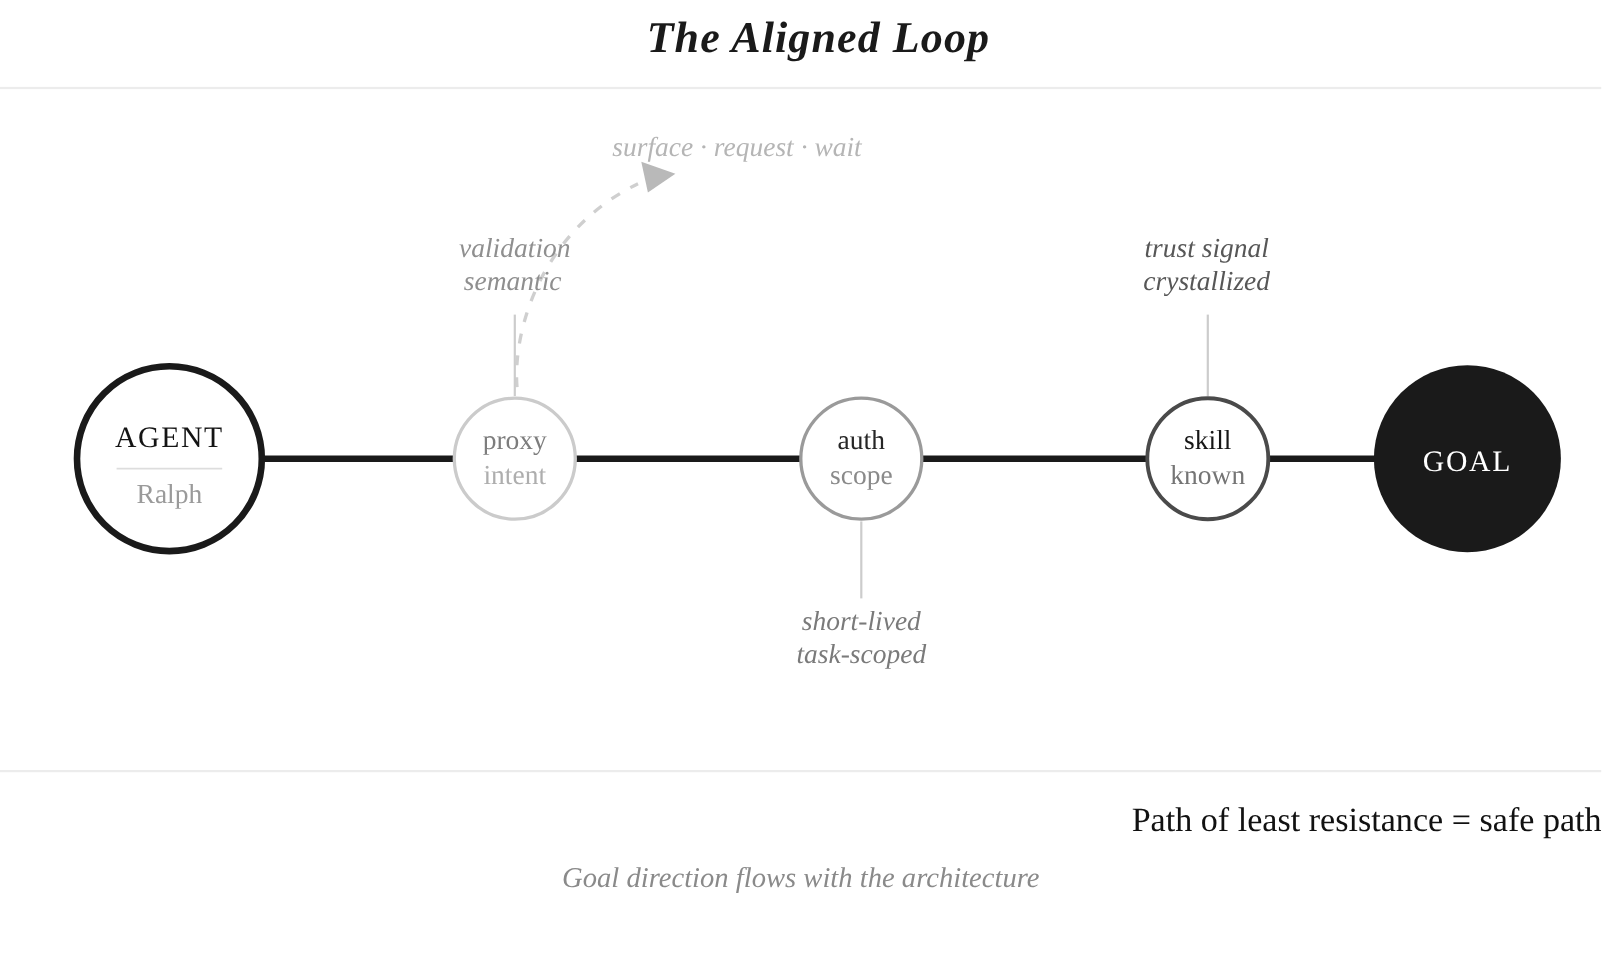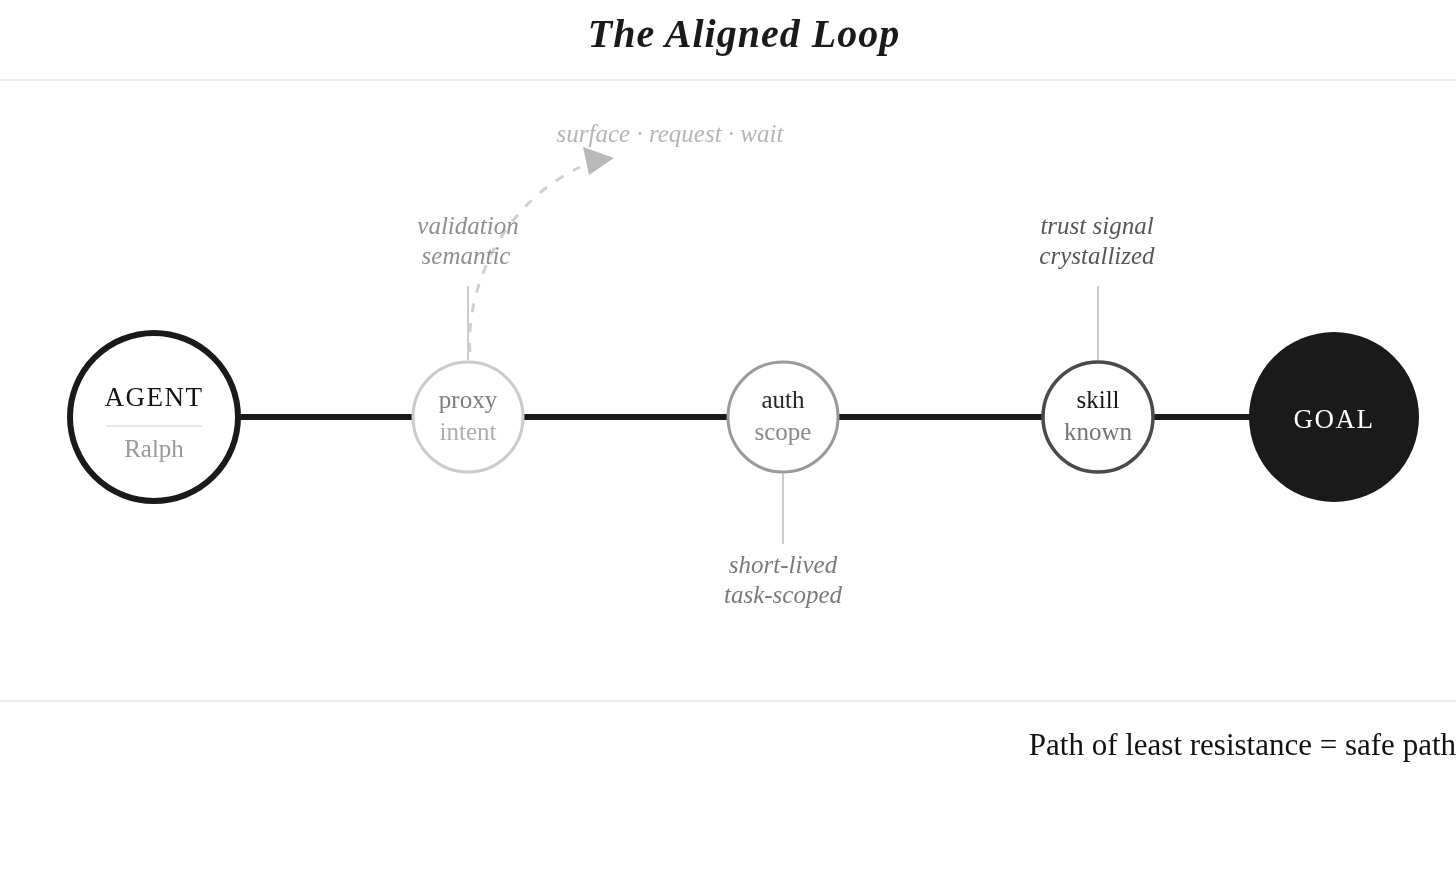--- a/index.html
+++ b/index.html
@@ -128,14 +128,15 @@
     <circle cx="1098" cy="417" r="55" fill="#ffffff" stroke-width="3.5" stroke="#4a4a4a"></circle>
     <text x="1098" y="408" class="t-node-main fill-skill-1">skill</text>
     <text x="1098" y="440" class="t-node-main fill-skill-2">known</text>
 
     <circle cx="1334" cy="417" r="85" fill="#1a1a1a"></circle>
     <text x="1334" y="428" class="t-goal">GOAL</text>
   </svg>
 
   <div class="divider divider-bottom"></div>
   <div class="caption-heading">Path of least resistance = safe path</div>
+  <div class="caption-subheading">Goal direction flows with the architecture</div>
 
 </div>
 
 </body></html>

